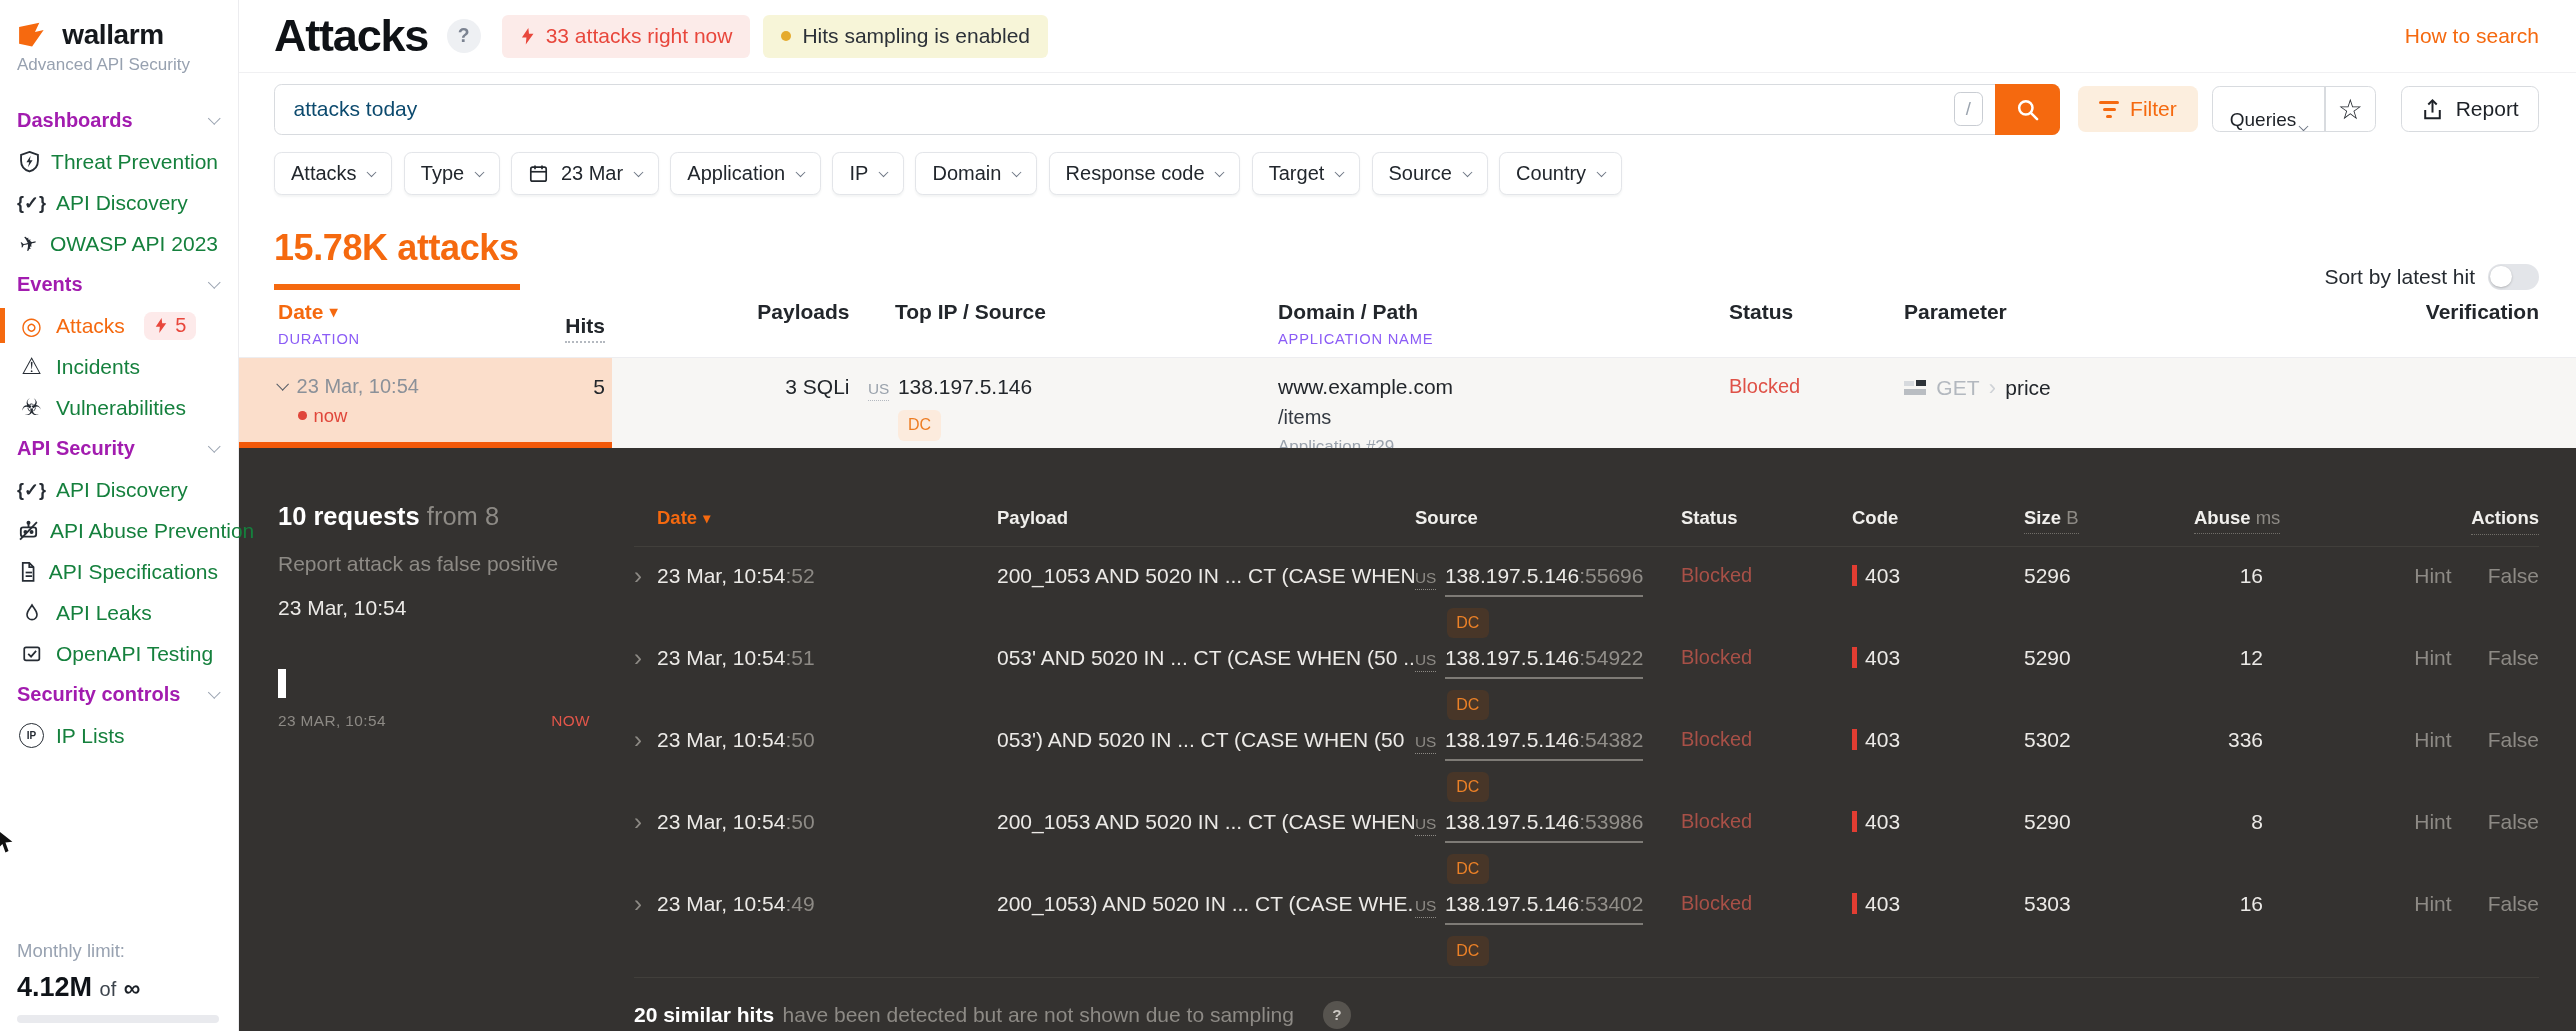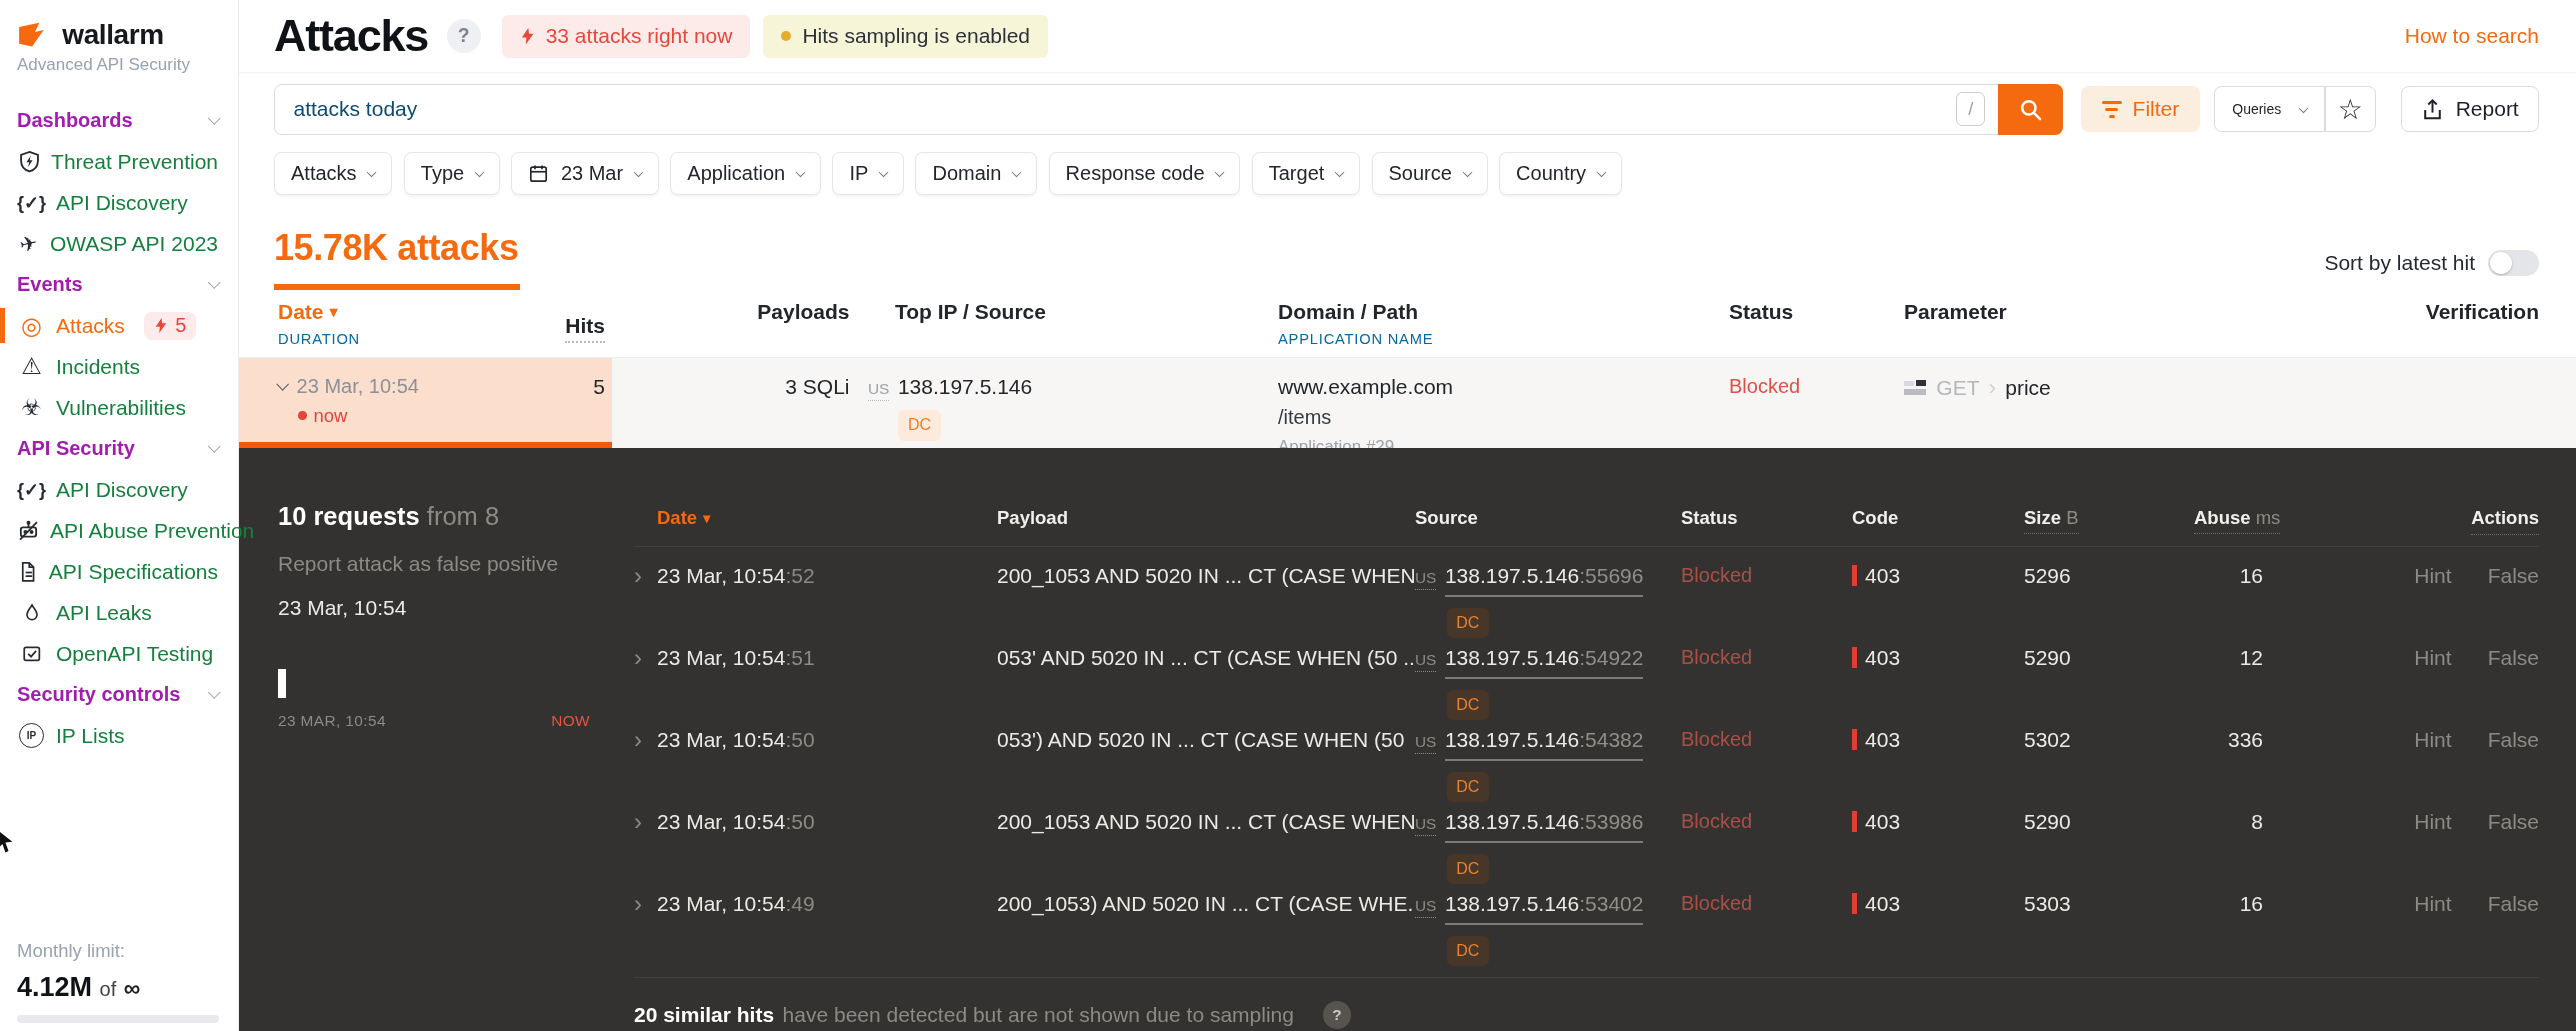--- a/index.html
+++ b/index.html
@@ -47,40 +47,40 @@
   .search-row{display:flex;align-items:center;margin:10.8px 37px 0 35px;height:51px}
   .search-box{flex:1;height:51px;border:1.5px solid #d8dbdf;border-radius:7.7px;display:flex;align-items:center;background:#fff}
   .search-input{flex:1;border:0;outline:0;font-family:"Liberation Sans",sans-serif;font-size:21px;padding:0 18.5px;color:#0c4a6e;background:transparent}
   .kbd{width:29px;height:34px;border:1.5px solid #c9cdd3;border-radius:6.2px;color:#9aa3ae;font-size:18.5px;display:flex;align-items:center;justify-content:center;margin-right:12.4px}
   .search-btn{width:65px;height:51px;background:#f5690f;display:flex;align-items:center;justify-content:center;margin:-1.5px -1.5px -1.5px 0;border-radius:0 7.7px 7.7px 0;cursor:pointer}
   .btn-filter{margin-left:18.5px;height:46px;background:#fceede;border-radius:7.7px;color:#f5690f;display:flex;align-items:center;gap:10.8px;padding:0 21px;font-size:21px;cursor:pointer}
   .filter-ico{display:flex;flex-direction:column;gap:3.9px;align-items:center}
   .filter-ico span{display:block;height:3.1px;background:#f5690f;border-radius:1.5px}
   .filter-ico .b1{width:20px}.filter-ico .b2{width:13px}.filter-ico .b3{width:6.2px}
   .btn-group{margin-left:14px;height:46px;border:1.5px solid #d8dbdf;border-radius:7.7px;display:flex;align-items:stretch;overflow:hidden}
-  .g-queries{display:flex;align-items:center;gap:19px;padding:0 17px;font-size:14px;color:#1d2127;cursor:pointer}
+  .g-queries{display:flex;align-items:flex-end;gap:4px;padding:0 17px;font-size:19px;color:#1d2127;cursor:pointer}
   .g-div{width:1.5px;background:#d8dbdf}
   .g-star{width:49px;display:flex;align-items:center;justify-content:center;font-size:28px;color:#20252b;cursor:pointer}
   .btn-report{margin-left:25px;height:46px;border:1.5px solid #d8dbdf;border-radius:7.7px;display:flex;align-items:center;gap:11.6px;padding:0 19.3px;font-size:21px;color:#1d2127;cursor:pointer}
   .chev-sm{width:7px;height:7px;border-right:1.9px solid #6d7684;border-bottom:1.9px solid #6d7684;transform:rotate(45deg) translate(-0.8px,-0.8px)}
 
   .chips{display:flex;gap:11.6px;margin:17px 37px 0 35px}
   .chip{height:43px;border:0.8px solid #e3e5e9;box-shadow:0 1.5px 2.3px rgba(25,30,45,.05);border-radius:7.7px;display:flex;align-items:center;gap:11.6px;padding:0 16px;font-size:20px;color:#22272d;background:#fff;cursor:pointer}
 
-  .summary{display:flex;align-items:center;justify-content:space-between;margin:32px 37px 0 35px}
+  .summary{display:flex;align-items:flex-end;justify-content:space-between;margin:32px 37px 0 35px}
   .count{font-size:36px;font-weight:800;color:#f5690f;letter-spacing:-0.4px}
   .count-underline{width:246px;height:5.4px;background:#f5690f;margin-top:15.4px}
   .sort{display:flex;align-items:center;gap:13px;margin-top:9.3px;font-size:21px;color:#262b31}
   .toggle{width:51px;height:26px;border-radius:13px;background:#e3e5e9;position:relative;cursor:pointer}
   .knob{position:absolute;left:2.3px;top:2.3px;width:21.6px;height:21.6px;border-radius:50%;background:#fff;box-shadow:0 0.8px 2.3px rgba(0,0,0,.25)}
 
   
   .lt-head{display:flex;margin-top:10.8px;padding-bottom:9.3px;border-bottom:0.8px solid #ededf0;align-items:flex-start}
   .hcell{font-size:21px;font-weight:700;color:#22262b}
-  .hsub{font-size:14.7px;color:#0369a1;letter-spacing:0.8px;margin-top:7px;font-weight:400}
+  .hsub{font-size:14.7px;color:#8b5cf6;letter-spacing:0.8px;margin-top:7px;font-weight:400}
   .lc-a{width:373px;padding-left:39px;position:relative}
   .lc-pay{width:246px;text-align:right;padding-right:8.5px}
   .lc-src{width:420px;padding-left:10px}
   .lc-dom{width:451px}
   .lc-status{width:175px}
   .lc-par{width:463px}
   .lc-ver{flex:1;text-align:right;padding-right:37px}
   .h-date{color:#f5690f;display:inline-flex;align-items:center;gap:6.2px}
   .sort-caret{font-size:15.4px;color:#f5690f}
   .hits-h{position:absolute;right:7px;top:14px}

